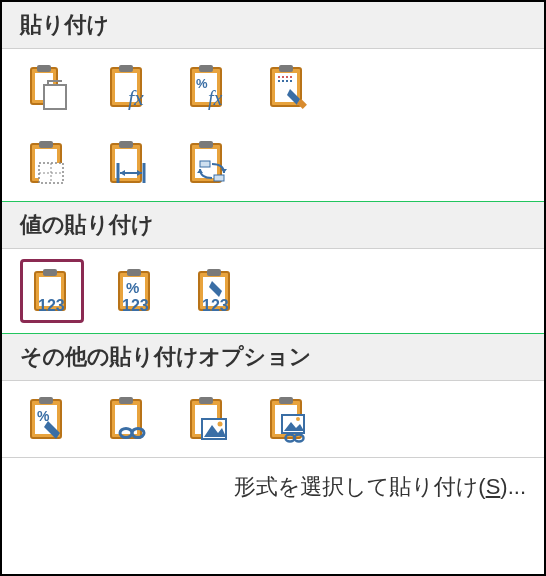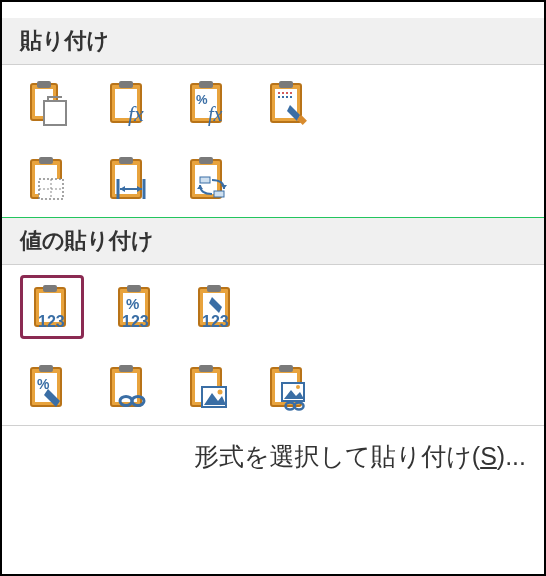--- a/index.html
+++ b/index.html
@@ -19,21 +19,21 @@
   }
   .section-header {
     background: #f0f0f0;
     border-bottom: 1px solid #d0d0d0;
     border-top: 1px solid #22c55e;
     padding: 8px 18px;
     font-size: 22px;
     font-weight: bold;
     color: #333;
   }
-  .section-header:first-child { border-top: none; margin-top: 16px; }
+  .section-header:first-child { border-top: none; }
   .icon-row {
     display: flex;
     gap: 24px;
     padding: 10px 18px;
     align-items: center;
   }
   .icon-btn {
     width: 56px;
     height: 56px;
     display: flex;
@@ -45,21 +45,21 @@
   .selected {
     border: 3px solid #8b2a52;
     border-radius: 4px;
     padding: 2px;
     width: 64px;
     height: 64px;
   }
   .footer {
     border-top: 1px solid #d0d0d0;
     padding: 14px 18px 14px 0;
-    font-size: 25px;
+    font-size: 22px;
     color: #333;
     text-align: right;
   }
   .footer .underline { text-decoration: underline; }
   svg { display: block; }
 </style>
 </head>
 <body>
 
 <div class="container">
@@ -178,20 +178,21 @@
       <svg width="48" height="48" viewBox="0 0 48 48">
         <rect x="7" y="5" width="30" height="38" rx="2" fill="#e8a33d" stroke="#b87318" stroke-width="2"></rect>
         <rect x="15" y="2" width="14" height="7" rx="2" fill="#7a7a7a"></rect>
         <rect x="11" y="10" width="22" height="29" fill="#fff"></rect>
         <path d="M20 14 L30 24 L27 30 L17 20 Z" fill="#3a6ea5"></path>
         <text x="10" y="44" font-size="16" font-weight="bold" fill="#3a6ea5">123</text>
       </svg>
     </div>
   </div>
 
+  <div class="section-header">その他の貼り付けオプション</div>
 
   <div class="icon-row">
 
     <div class="icon-btn">
       <svg width="48" height="48" viewBox="0 0 48 48">
         <rect x="7" y="5" width="30" height="38" rx="2" fill="#e8a33d" stroke="#b87318" stroke-width="2"></rect>
         <rect x="15" y="2" width="14" height="7" rx="2" fill="#7a7a7a"></rect>
         <rect x="11" y="10" width="22" height="29" fill="#fff"></rect>
         <text x="13" y="26" font-size="14" font-weight="bold" fill="#3a6ea5">%</text>
         <path d="M24 26 L36 38 L32 44 L20 32 Z" fill="#3a6ea5"></path>

